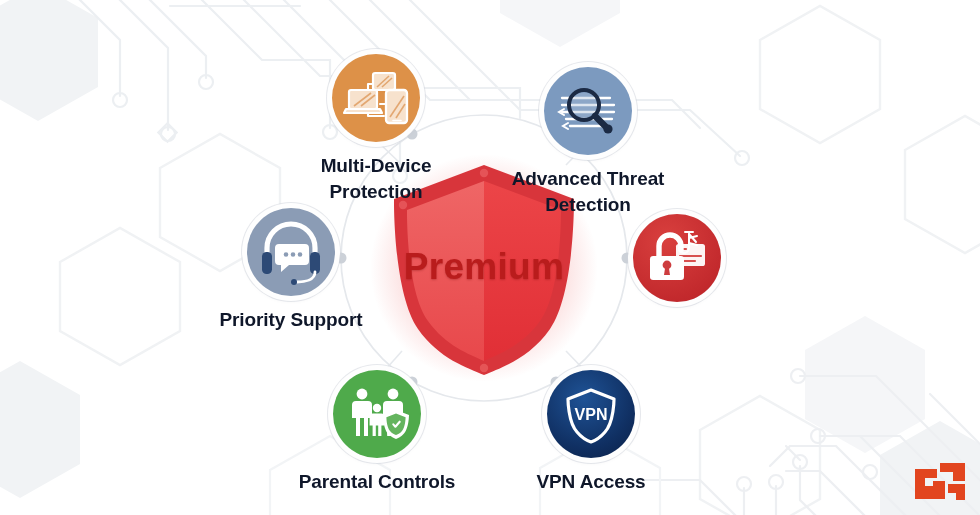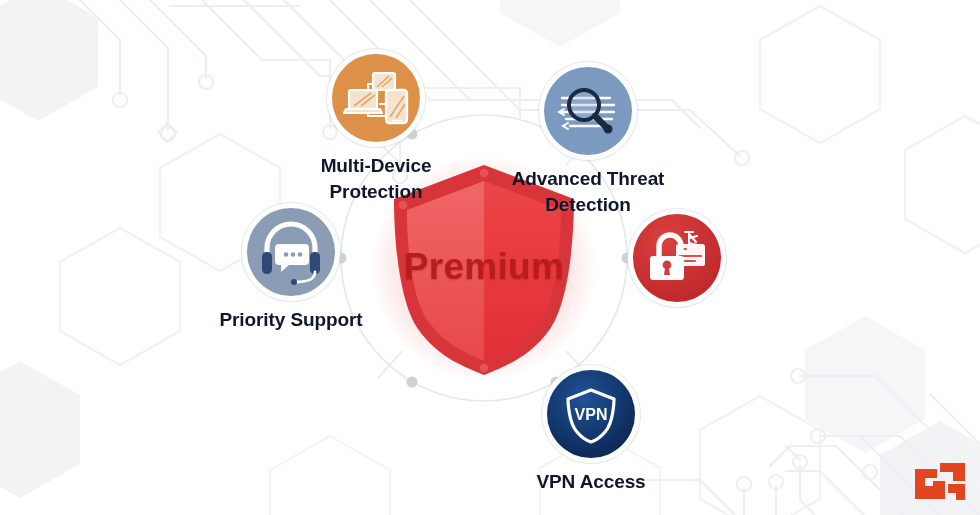--- a/index.html
+++ b/index.html
@@ -349,20 +349,45 @@
   <div class="node" style="left:591px;top:370px;">
     <div class="node-icon fill-navy">
       <svg width="88" height="88" viewBox="0 0 88 88">
         <path d="M44 20 L67 29 C67 29 67 52 58 62 C52 69 47 71 44 72 C41 71 36 69 30 62 C21 52 21 29 21 29 Z" fill="none" stroke="#ffffff" stroke-width="3.2" stroke-linejoin="round"></path>
         <text x="44" y="50" text-anchor="middle" font-family="Liberation Sans, sans-serif" font-size="16" font-weight="bold" fill="#ffffff">VPN</text>
       </svg>
     </div>
     <div class="node-label">VPN Access</div>
   </div>
 
+  <div class="node" style="left:377px;top:370px;">
+    <div class="node-icon fill-green">
+      <svg width="88" height="88" viewBox="0 0 88 88">
+        <g fill="#ffffff">
+
+          <circle cx="29" cy="24" r="5.4"></circle>
+          <path d="M23 31 h12 a4 4 0 0 1 4 4 v13 h-4 v18 h-4 v-18 h-4 v18 h-4 v-18 h-4 V35 a4 4 0 0 1 4 -4 Z"></path>
+
+          <circle cx="44" cy="38" r="4.2"></circle>
+          <path d="M39.6 43.6 h8.8 a3 3 0 0 1 3 3 v9 h-3 v10.4 h-3.2 v-10.4 h-2.4 v10.4 h-3.2 v-10.4 h-3 v-9 a3 3 0 0 1 3 -3 Z"></path>
+
+          <circle cx="60" cy="24" r="5.4"></circle>
+          <path d="M54 31 h12 a4 4 0 0 1 4 4 v13 h-3.2 l-1 18 h-3.6 l-0.8 -14 h-2.8 l-0.8 14 h-3.6 l-1 -18 H50 V35 a4 4 0 0 1 4 -4 Z"></path>
+
+          <rect x="34" y="45" width="6" height="2.6" rx="1.3"></rect>
+          <rect x="49" y="45" width="6" height="2.6" rx="1.3"></rect>
+        </g>
+
+        <path d="M63 40 L76 45 C76 45 76 58 71 63.5 C68 67 65 68 63 69 C61 68 58 67 55 63.5 C50 58 50 45 50 45 Z" fill="#ffffff"></path>
+        <path d="M63 43.6 L72.6 47.3 C72.6 47.3 72.6 57 69 61 C66.8 63.6 64.5 64.4 63 65 C61.5 64.4 59.2 63.6 57 61 C53.4 57 53.4 47.3 53.4 47.3 Z" fill="#64b45e"></path>
+        <path d="M60.3 54.4 l2.1 2.3 l4.3 -5" fill="none" stroke="#ffffff" stroke-width="2.1" stroke-linecap="round" stroke-linejoin="round"></path>
+      </svg>
+    </div>
+    <div class="node-label">Parental Controls</div>
+  </div>
 
   <div class="node" style="left:291px;top:208px;">
     <div class="node-icon fill-slate">
       <svg width="88" height="88" viewBox="0 0 88 88">
 
         <path d="M20 48 V40 a24 24 0 0 1 48 0 v8" fill="none" stroke="#ffffff" stroke-width="5.2" stroke-linecap="round"></path>
 
         <rect x="15" y="44" width="10" height="22" rx="4.6" fill="#2d4a76"></rect>
         <rect x="63" y="44" width="10" height="22" rx="4.6" fill="#2d4a76"></rect>
 

